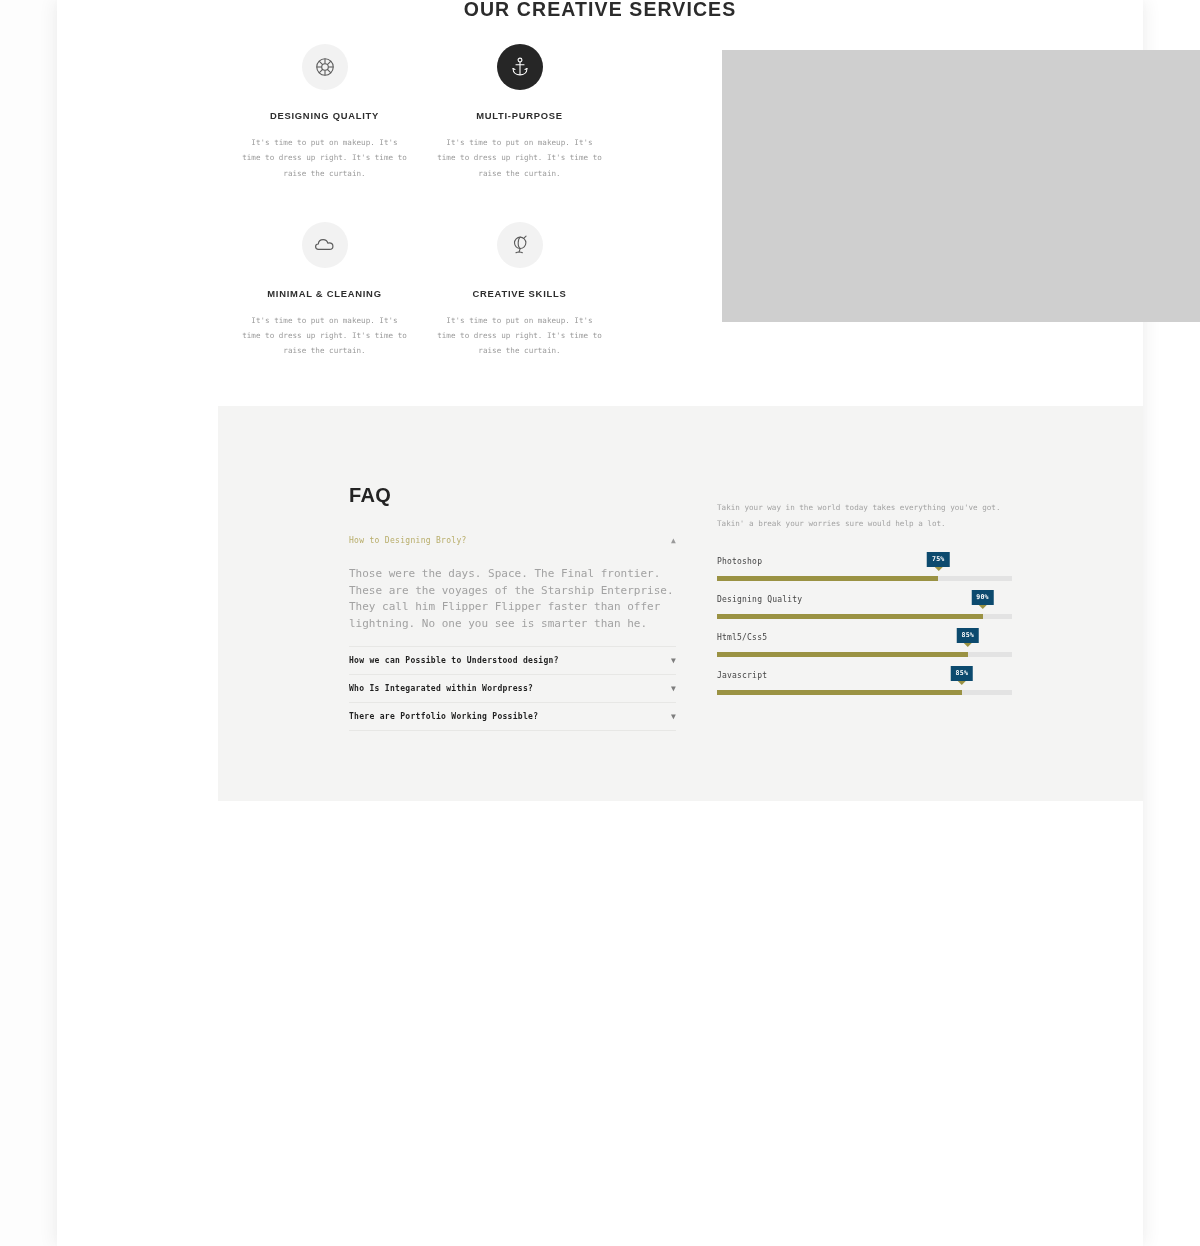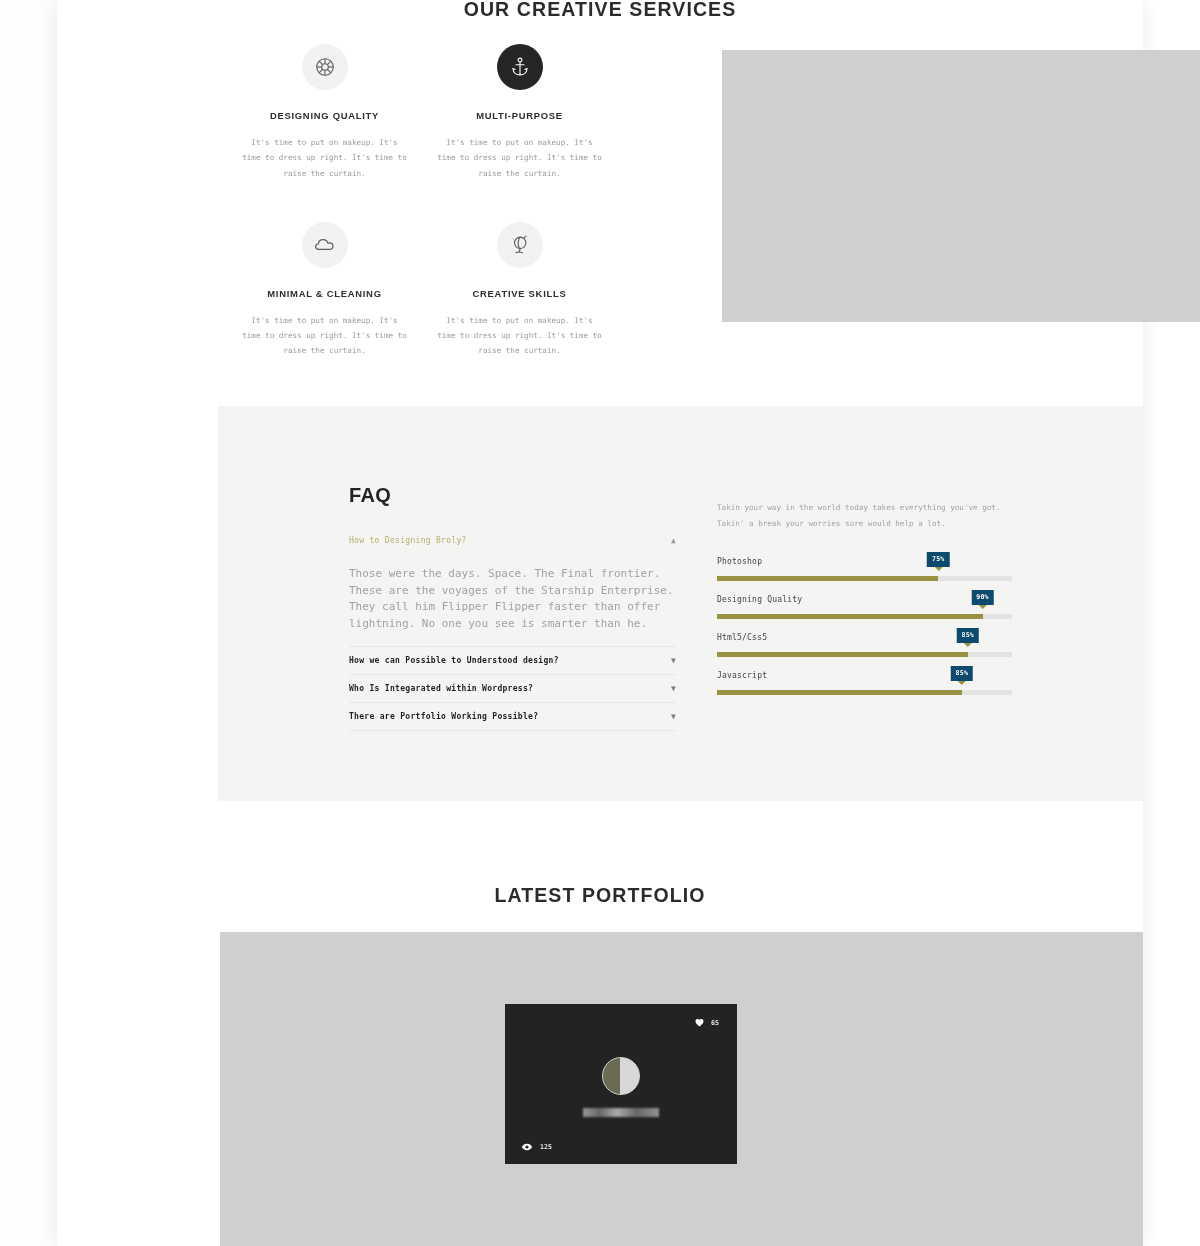--- a/index.html
+++ b/index.html
@@ -512,46 +512,14 @@
           <span class="skill-badge" style="left:83%;">85%</span>
           <div class="skill-track">
             <div class="skill-fill" style="width:83%;"></div>
           </div>
         </div>
 
       </div>
     </div>
   </section>
 
-  <section class="portfolio-section">
-
-    <h2 class="portfolio-title">LATEST PORTFOLIO</h2>
-
-    <div class="portfolio-strip">
-
-      <div class="portfolio-card">
-
-        <div class="pf-likes">
-          <svg width="11" height="11" viewBox="0 0 24 24" fill="#ffffff">
-            <path d="M12 20.6 C12 20.6 3.2 15.0 3.2 9.2 C3.2 6.4 5.4 4.4 8.0 4.4
-                     C9.8 4.4 11.2 5.4 12 6.6 C12.8 5.4 14.2 4.4 16.0 4.4
-                     C18.6 4.4 20.8 6.4 20.8 9.2 C20.8 15.0 12 20.6 12 20.6 Z"></path>
-          </svg>
-          <span class="pf-count">65</span>
-        </div>
-
-        <div class="pf-avatar"></div>
-        <div class="pf-name-bar"></div>
-
-        <div class="pf-views">
-          <svg width="12" height="12" viewBox="0 0 24 24" fill="#ffffff">
-            <path d="M12 5.6 C6.8 5.6 2.8 9.4 1.6 12 C2.8 14.6 6.8 18.4 12 18.4
-                     C17.2 18.4 21.2 14.6 22.4 12 C21.2 9.4 17.2 5.6 12 5.6 Z"></path>
-            <circle cx="12" cy="12" r="3.2" fill="#232323"></circle>
-          </svg>
-          <span class="pf-count">125</span>
-        </div>
-
-      </div>
-    </div>
-  </section>
 
 </div>
 
 </body></html>

